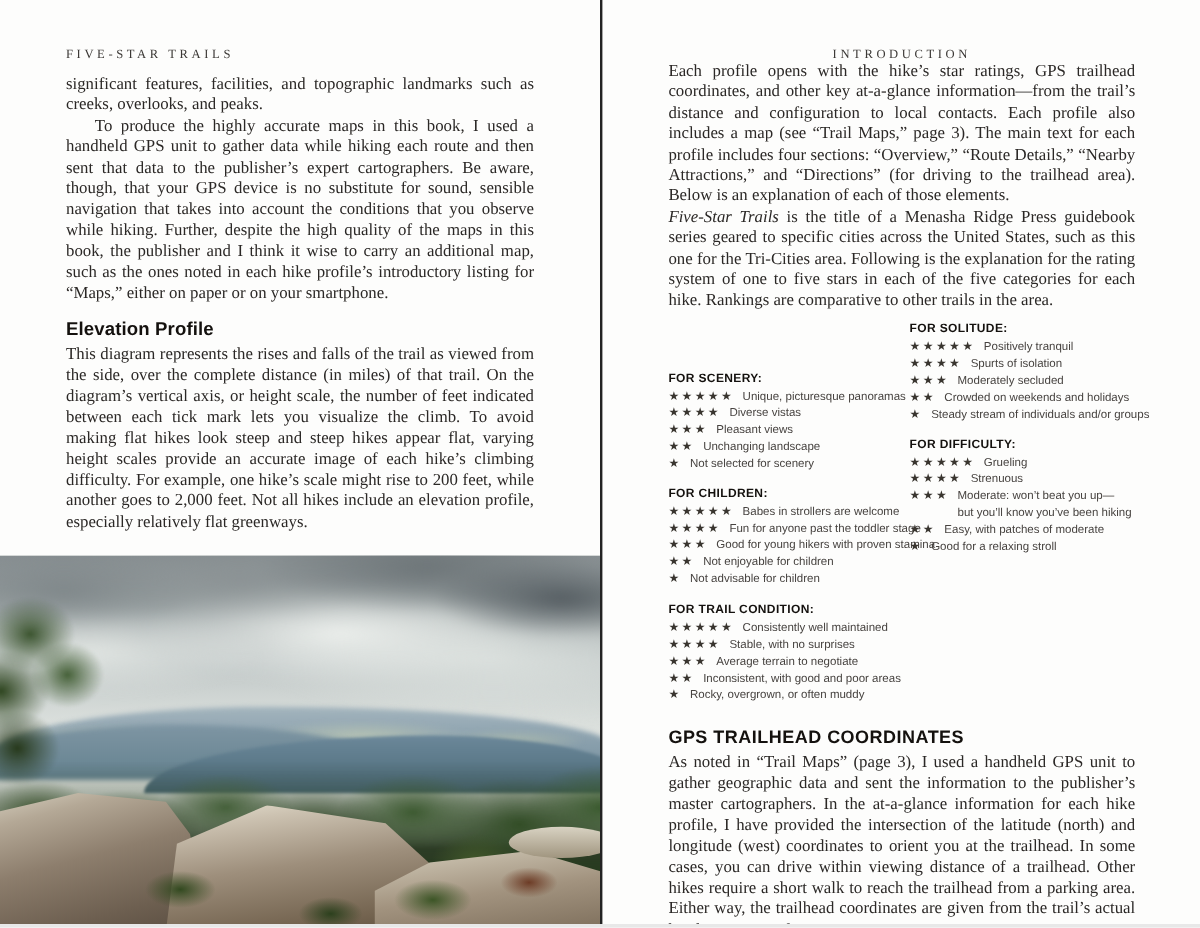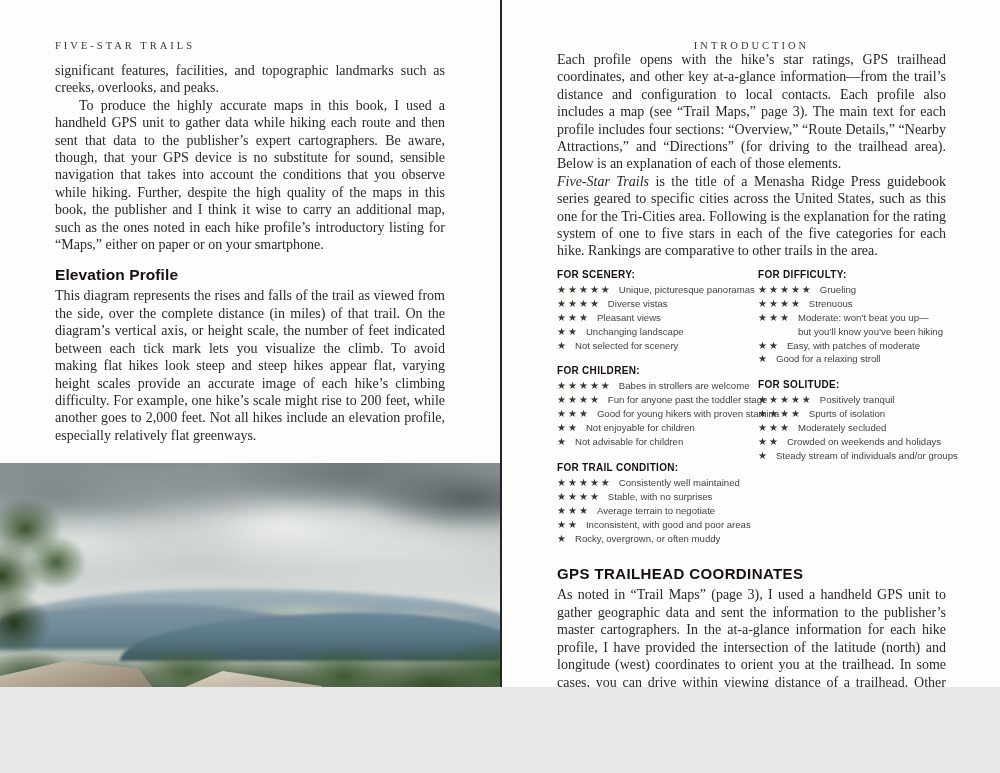--- a/index.html
+++ b/index.html
@@ -1,17 +1,17 @@
 <!DOCTYPE html>
 <html><head>
 <meta charset="utf-8">
 <style>
   html,body { margin:0; padding:0; background:#e8e8e8; }
   .spread {
-    position:relative; width:1000px; height:687px; margin:0 auto;
+    position:relative; width:1000px; height:770px; margin:0 auto;
     background:#fdfdfc; overflow:hidden;
     font-family:"Liberation Serif", serif; color:#2b2826;
   }
   .spine { position:absolute; left:500px; top:0; width:2px; height:773px; background:#232323; z-index:30; }
 
   
   .page-left  { position:absolute; left:55px;  top:40px; width:390px; }
   .page-right { position:absolute; left:557px; top:40px; width:389px; }
 
   .running-head { font-size:10.5px; letter-spacing:3px; color:#3b3835; font-weight:normal; }
@@ -28,21 +28,21 @@
   .em { font-style:italic; }
 
   .caption-bold {
     font-family:"Liberation Sans", sans-serif; font-weight:bold; font-size:10.4px;
     color:#1b1916; margin:27px 0 0 6px; letter-spacing:0.1px;
   }
   .caption-italic { font-style:italic; font-size:12.5px; color:#322e2a; margin:2px 0 0 6px; }
 
   
   .ratings { display:flex; margin-top:9px; font-family:"Liberation Sans", sans-serif; }
-  .rat-col-left  { width:201px; flex:none; }
+  .rat-col-left  { width:201px; flex:none;margin-top:41px; }
   .rat-col-right { width:188px; flex:none; }
   .rating-group { margin-bottom:13px; }
   .rating-label { font-weight:bold; font-size:10px; color:#14110e; margin-bottom:3px; letter-spacing:0.3px; }
   .rating-row { white-space:nowrap; font-size:9.6px; line-height:13.9px; color:#474340; }
   .stars { color:#39352f; font-size:10px; letter-spacing:2px; margin-right:7px; }
   .rating-text { display:inline-block; vertical-align:top; white-space:normal; }
 
   .gps-head {
     font-family:"Liberation Sans", sans-serif; font-weight:bold; font-size:15px;
     color:#14110e; letter-spacing:0.4px; margin:7px 0 4px 0;
@@ -186,35 +186,35 @@
             <div class="rating-label">FOR TRAIL CONDITION:</div>
             <div class="rating-row"><span class="stars">★★★★★</span><span class="rating-text">Consistently well maintained</span></div>
             <div class="rating-row"><span class="stars">★★★★</span><span class="rating-text">Stable, with no surprises</span></div>
             <div class="rating-row"><span class="stars">★★★</span><span class="rating-text">Average terrain to negotiate</span></div>
             <div class="rating-row"><span class="stars">★★</span><span class="rating-text">Inconsistent, with good and poor areas</span></div>
             <div class="rating-row"><span class="stars">★</span><span class="rating-text">Rocky, overgrown, or often muddy</span></div>
           </div>
         </div>
       <div class="rat-col-right">
           <div class="rating-group">
+            <div class="rating-label">FOR SOLITUDE:</div>
+            <div class="rating-row"><span class="stars">★★★★★</span><span class="rating-text">Positively tranquil</span></div>
+            <div class="rating-row"><span class="stars">★★★★</span><span class="rating-text">Spurts of isolation</span></div>
+            <div class="rating-row"><span class="stars">★★★</span><span class="rating-text">Moderately secluded</span></div>
+            <div class="rating-row"><span class="stars">★★</span><span class="rating-text">Crowded on weekends and holidays</span></div>
+            <div class="rating-row"><span class="stars">★</span><span class="rating-text">Steady stream of individuals and/or groups</span></div>
+          </div>
+          <div class="rating-group">
             <div class="rating-label">FOR DIFFICULTY:</div>
             <div class="rating-row"><span class="stars">★★★★★</span><span class="rating-text">Grueling</span></div>
             <div class="rating-row"><span class="stars">★★★★</span><span class="rating-text">Strenuous</span></div>
             <div class="rating-row"><span class="stars">★★★</span><span class="rating-text">Moderate: won’t beat you up—<br>but you’ll know you’ve been hiking</span></div>
             <div class="rating-row"><span class="stars">★★</span><span class="rating-text">Easy, with patches of moderate</span></div>
             <div class="rating-row"><span class="stars">★</span><span class="rating-text">Good for a relaxing stroll</span></div>
           </div>
-          <div class="rating-group">
-            <div class="rating-label">FOR SOLITUDE:</div>
-            <div class="rating-row"><span class="stars">★★★★★</span><span class="rating-text">Positively tranquil</span></div>
-            <div class="rating-row"><span class="stars">★★★★</span><span class="rating-text">Spurts of isolation</span></div>
-            <div class="rating-row"><span class="stars">★★★</span><span class="rating-text">Moderately secluded</span></div>
-            <div class="rating-row"><span class="stars">★★</span><span class="rating-text">Crowded on weekends and holidays</span></div>
-            <div class="rating-row"><span class="stars">★</span><span class="rating-text">Steady stream of individuals and/or groups</span></div>
-          </div>
         </div>
     </div>
 
     <div class="gps-head">GPS TRAILHEAD COORDINATES</div>
     <p class="body-text">As noted in “Trail Maps” (page 3), I used a handheld GPS unit to gather geographic data and sent the information to the publisher’s master cartographers. In the at-a-glance information for each hike profile, I have provided the intersection of the latitude (north) and longitude (west) coordinates to orient you at the trailhead. In some cases, you can drive within viewing distance of a trailhead. Other hikes require a short walk to reach the trailhead from a parking area. Either way, the trailhead coordinates are given from the trail’s actual head—its point of origin.</p>
 
   </div>
 
 </div>
 

